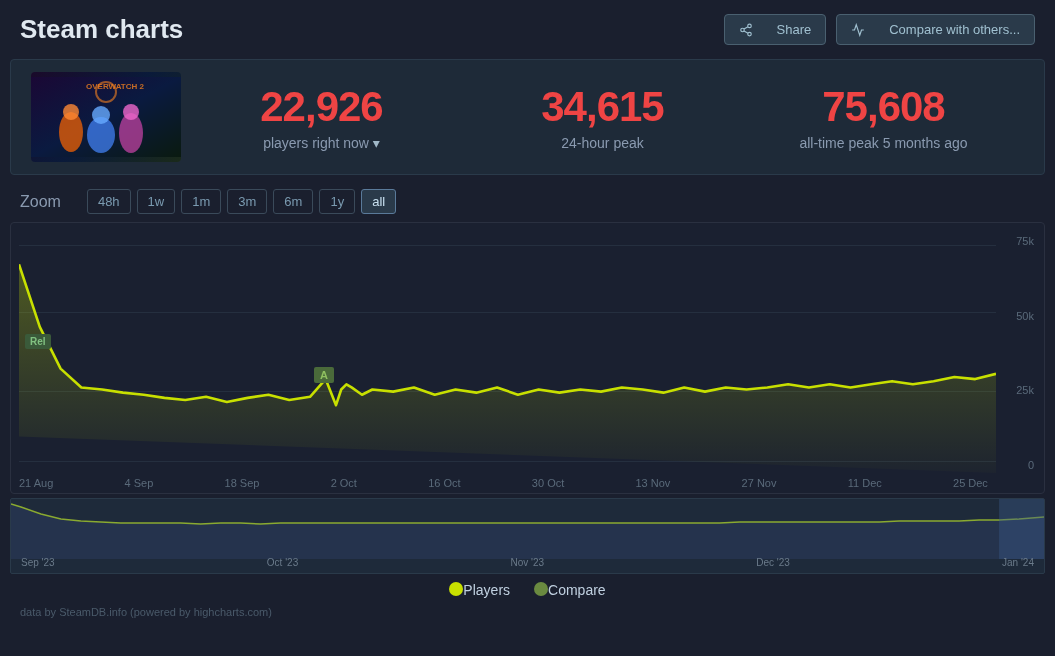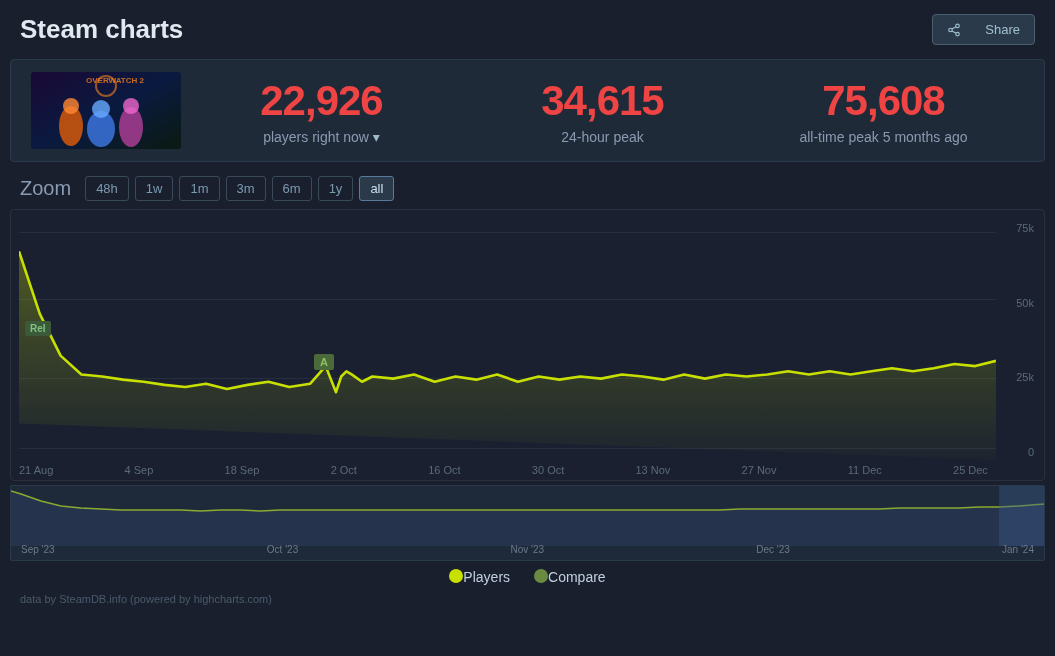--- a/index.html
+++ b/index.html
@@ -45,21 +45,21 @@
       border: 1px solid #2a3a4a;
       margin: 0 10px;
       border-radius: 4px;
       display: flex;
       align-items: center;
       padding: 12px 20px;
       gap: 0;
     }
     .game-thumbnail {
       width: 150px;
-      height: 77px;
+      height: 90px;
       border-radius: 4px;
       overflow: hidden;
       flex-shrink: 0;
       background: linear-gradient(135deg, #2a1a3a, #0a2a4a);
       display: flex;
       align-items: center;
       justify-content: center;
       position: relative;
     }
     .game-thumbnail-inner {
@@ -91,23 +91,23 @@
       color: #a0b8c8;
     }
 
     .zoom-bar {
       display: flex;
       align-items: center;
       padding: 14px 20px 8px;
       gap: 6px;
     }
     .zoom-label {
-      font-size: 20px;
+      font-size: 16px;
       color: #8a9ab0;
-      margin-right: 8px;
+      margin-right: 20px;
       text-align: center;
     }
     .zoom-btn {
       background: transparent;
       border: 1px solid #3a4a5a;
       color: #7a9ab0;
       padding: 4px 10px;
       border-radius: 3px;
       cursor: pointer;
       font-size: 13px;
@@ -216,20 +216,26 @@
     <button class="header-btn">
       <svg width="14" height="14" viewBox="0 0 24 24" fill="none" stroke="currentColor" stroke-width="2">
           <circle cx="18" cy="5" r="3"></circle>
           <circle cx="6" cy="12" r="3"></circle>
           <circle cx="18" cy="19" r="3"></circle>
           <line x1="8.59" y1="13.51" x2="15.42" y2="17.49"></line>
           <line x1="15.41" y1="6.51" x2="8.59" y2="10.49"></line>
         </svg>
       <span>Share</span>
     </button>
+    <button class="header-btn">
+      <svg width="14" height="14" viewBox="0 0 24 24" fill="none" stroke="currentColor" stroke-width="2">
+          <polyline points="22 12 18 12 15 21 9 3 6 12 2 12"></polyline>
+        </svg>
+      <span>Compare with others...</span>
+    </button>
   </div>
 </div>
 
 <div class="stats-bar">
   <div class="game-thumbnail">
     <div class="game-thumbnail-inner">
 
       <svg width="150" height="80" viewBox="0 0 150 80">
         <rect width="150" height="80" fill="#1a0a2a"></rect>
         <rect width="150" height="80" fill="url(#grad1)"></rect>

